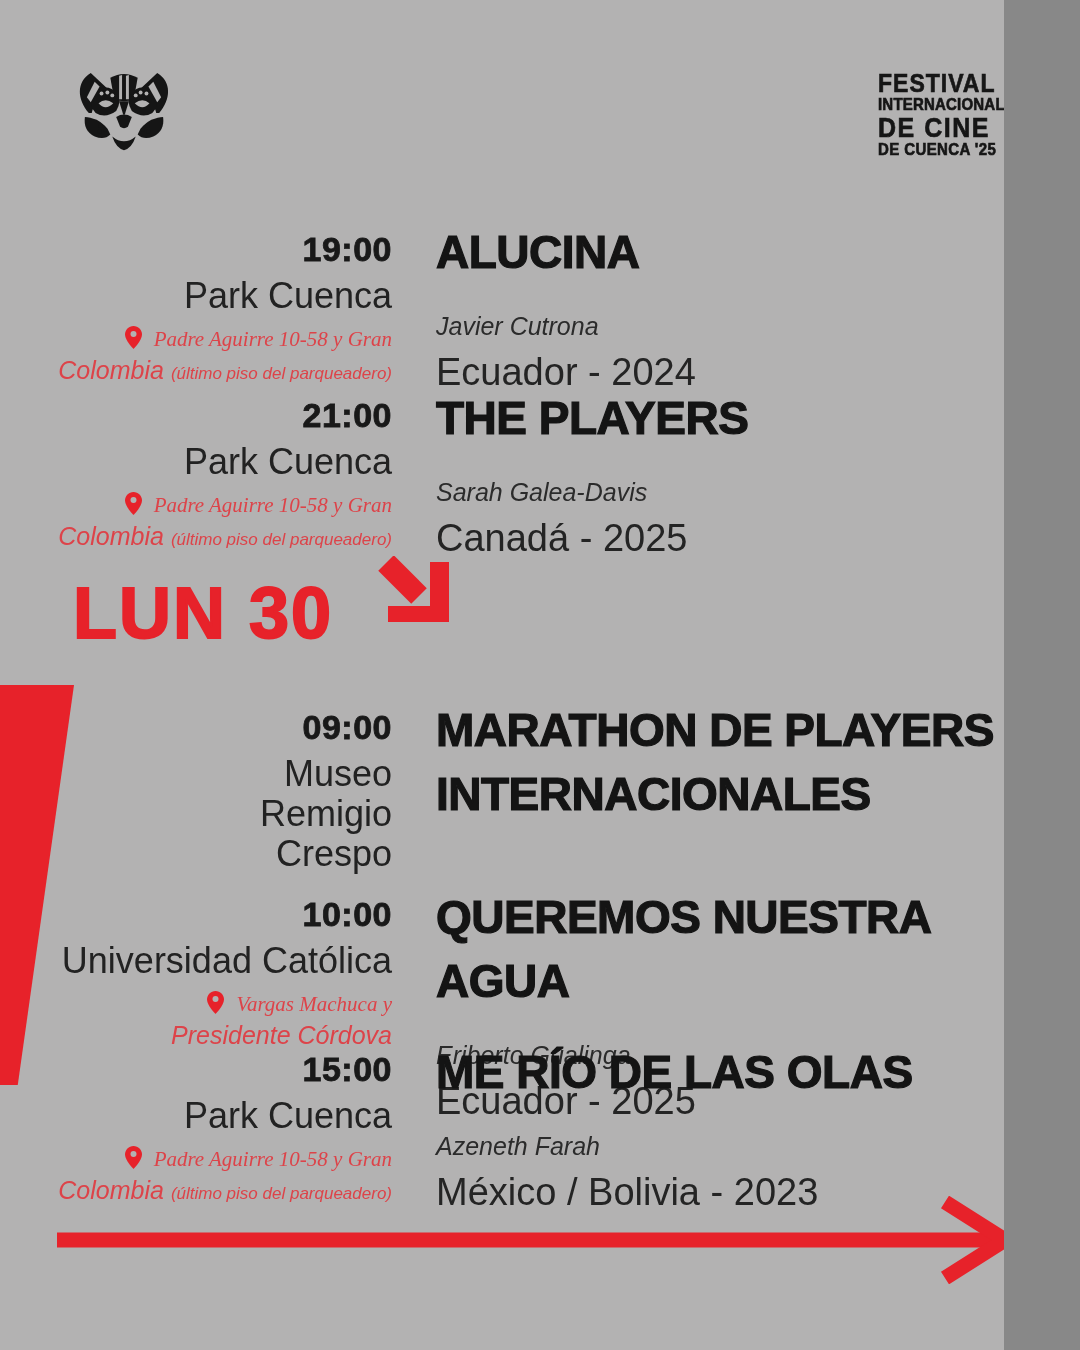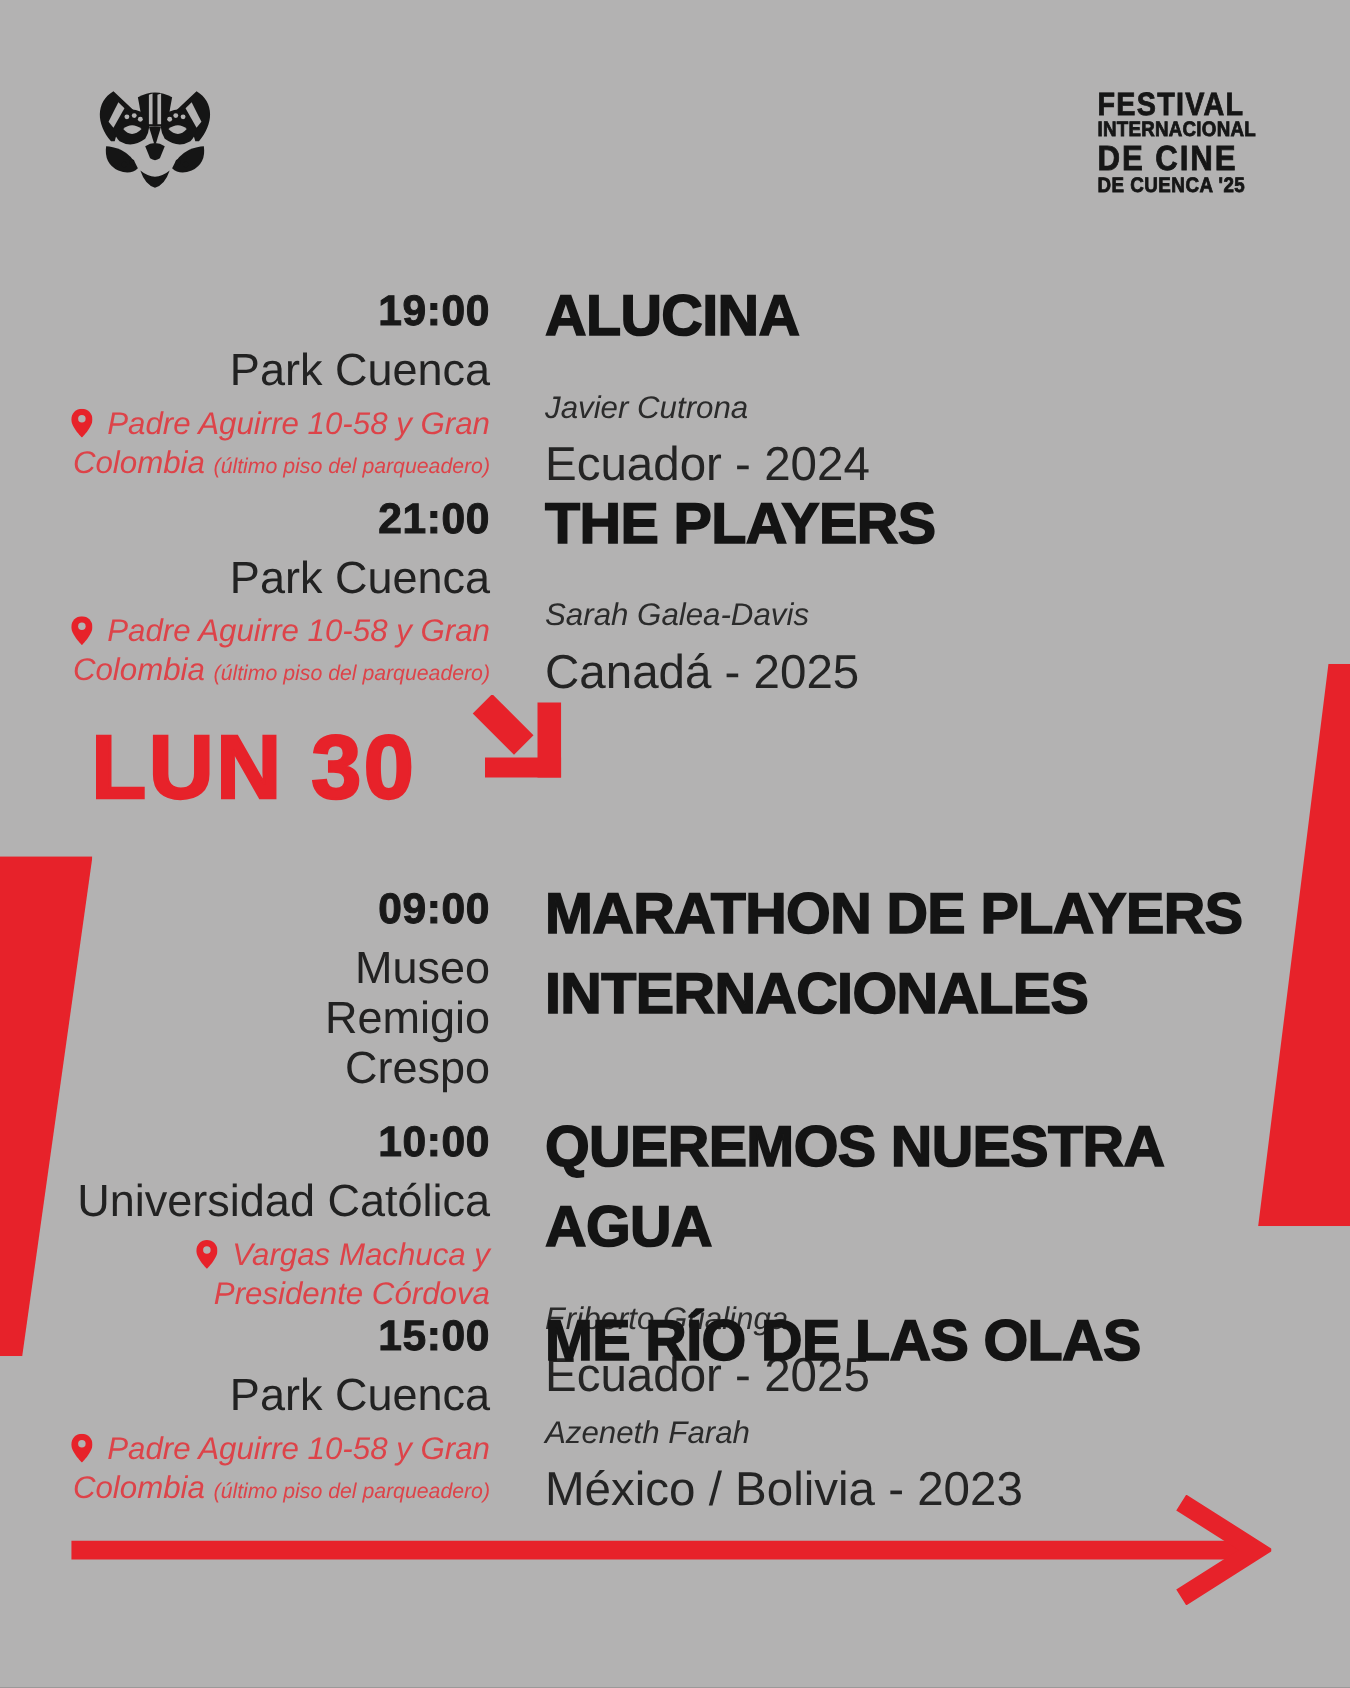--- a/index.html
+++ b/index.html
@@ -1,17 +1,17 @@
 <!DOCTYPE html>
 <html><head>
 <meta charset="utf-8">
 <style>
   html,body{margin:0;padding:0;background:#888;}
   .poster{
-    position:relative;width:1080px;height:1350px;overflow:hidden;
+    position:relative;width:1004px;height:1350px;overflow:hidden;
     background:#b3b2b2;
     font-family:"Liberation Sans",sans-serif;
     -webkit-font-smoothing:antialiased;
   }
   
   .logo-wrap{position:absolute;left:73px;top:70px;width:102px;height:86px;}
   .wordmark{
     position:absolute;left:878px;top:72px;width:140px;
     color:#161616;font-weight:700;text-align:left;
     transform:scaleY(1.12);transform-origin:left top;
@@ -25,21 +25,21 @@
   .entry{position:absolute;left:0;width:1080px;}
   .entry .col-left{position:absolute;right:688px;width:392px;text-align:right;}
   .entry .col-right{position:absolute;left:436px;top:-8px;width:600px;text-align:left;}
   .time{
     font-size:34px;font-weight:700;color:#191919;line-height:42px;
     letter-spacing:0.5px;-webkit-text-stroke:0.8px #191919;
   }
   .venue{font-size:36px;font-weight:400;color:#222;line-height:40px;margin-top:6px;}
   .venue-narrow{display:inline-block;max-width:250px;}
   .address{margin-top:8px;color:#dd4349;font-style:italic;line-height:30px;}
-  .addr-line1{font-size:25px;white-space:nowrap;}
+  .addr-line1{font-size:21px;white-space:nowrap;font-family:Liberation Serif, serif;}
   .addr-line2{font-size:25px;line-height:26px;}
   .addr-note{font-size:17px;font-style:italic;}
   .pin{display:inline-block;vertical-align:-3px;margin-right:12px;}
   .film-title{
     font-size:46px;font-weight:700;color:#141414;line-height:64px;
     letter-spacing:-0.5px;-webkit-text-stroke:1.2px #141414;
   }
   .director{font-size:25px;font-style:italic;color:#2b2b2b;margin-top:28px;line-height:28px;}
   .country{font-size:38px;color:#242424;margin-top:12px;line-height:40px;}
   

